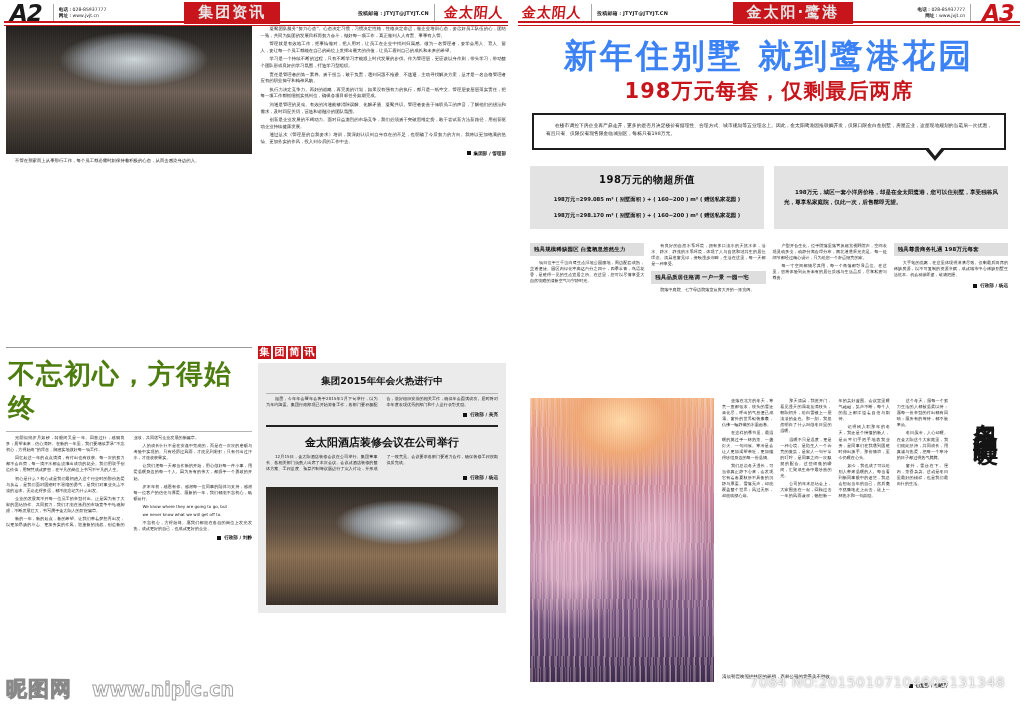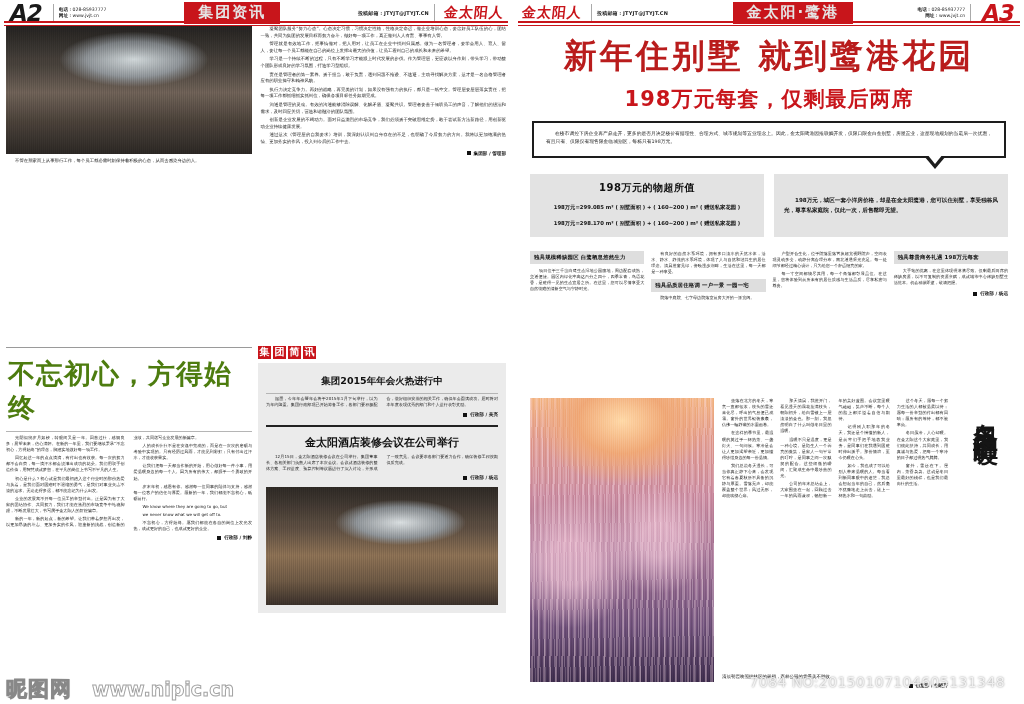--- a/index.html
+++ b/index.html
@@ -50,30 +50,29 @@
   }
 
   
   .hl-main {
     text-align:center; font-weight:900; color:#1c1c1c;
     font-size: 31px; line-height: 38px; letter-spacing: 1px;
     padding: 8px 6px 6px;
     font-family:"DejaVu Sans","Liberation Sans",sans-serif;
   }
   .hl-red {
-    text-align:center; font-weight:900; color:#b91c1c;
+    text-align:center; font-weight:900; color:#3b82f6;
     font-size: 33px; line-height: 40px; letter-spacing: 3px;
     padding: 10px 6px 0;
     font-family:"DejaVu Serif","Liberation Serif",serif;
   }
   .hl-red-sub {
     text-align:center; font-weight:900; color:#c8151b;
     font-size: 21px; line-height: 27px; letter-spacing: 1px;
     padding: 2px 6px 8px;
-    margin-top: 8px;
   }
   .hl-sec {
     font-weight:900; color:#4d7c0f; font-size:27px; line-height:34px;
     letter-spacing:1px; padding: 6px 2px 4px;
   }
   .hl-sub-c { text-align:center; font-weight:900; font-size:9.5px; line-height:14px; color:#111; padding:5px 4px 3px; }
 
   
   .sect-tag { display:flex; gap:2px; padding: 2px 0 4px; }
   .sect-tag span {

